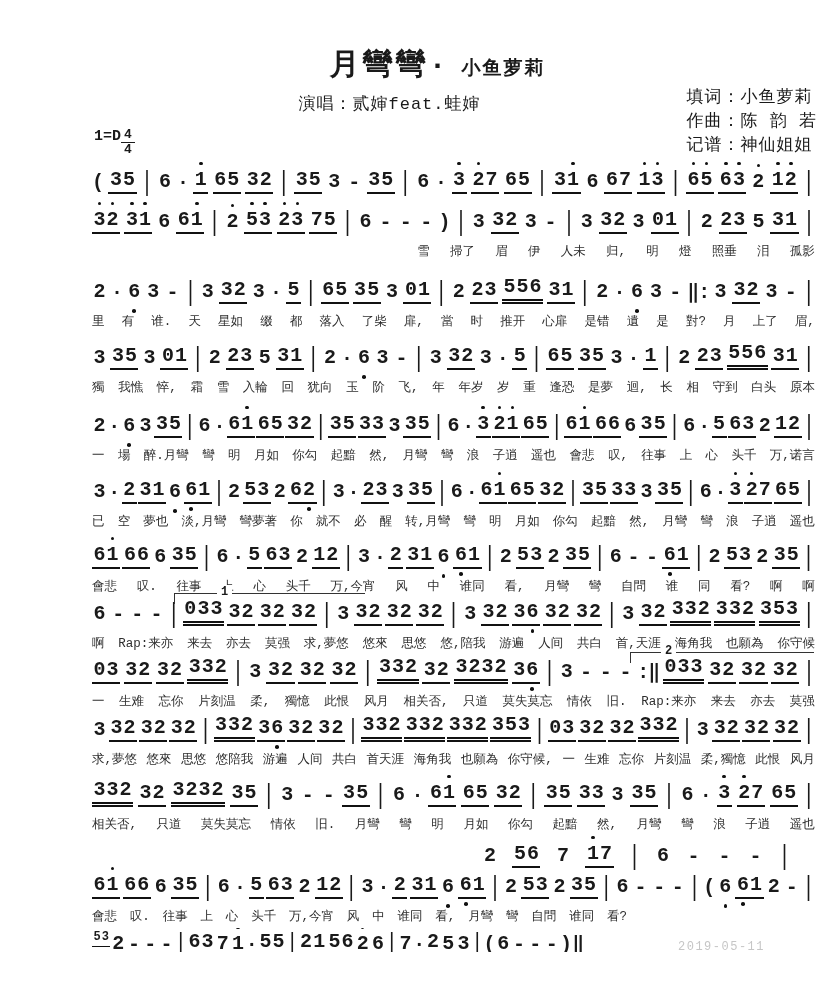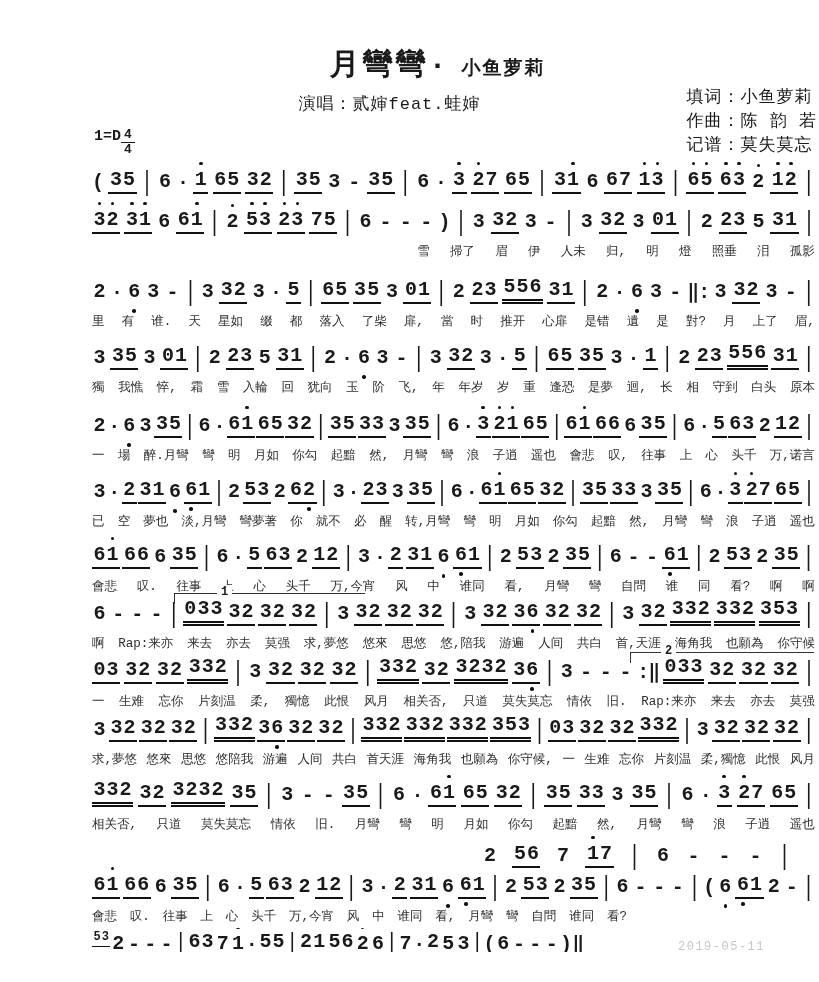--- a/index.html
+++ b/index.html
@@ -57,21 +57,21 @@
 
 <div class="page">
   <div class="title-row">
     <h1>月彎彎·</h1>
     <span class="version">小鱼萝莉</span>
   </div>
   <div class="subtitle">演唱：贰婶feat.蛙婶</div>
   <div class="credits">
     <div>填词：小鱼萝莉</div>
     <div>作曲：陈 韵 若</div>
-    <div>记谱：莫失莫忘</div>
+    <div>记谱：神仙姐姐</div>
   </div>
   <div class="keysig">
     <span>1=D</span>
     <span class="ts">
       <i>4</i>
       <i>4</i>
     </span>
   </div>
 
   <div id="score">

